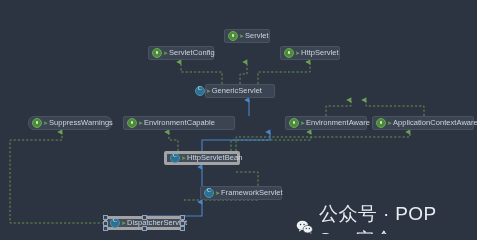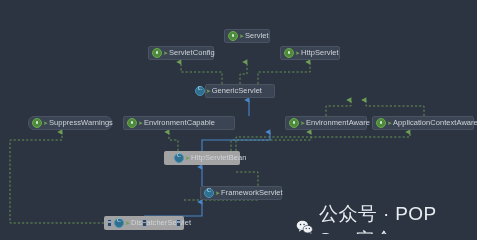--- a/index.html
+++ b/index.html
@@ -20,21 +20,21 @@
     gap:1px;
     height:14px;
     padding:0 12px 0 3px;
     box-sizing:border-box;
     background:#3b4452;
     border:1px solid #4a5362;
     border-radius:2px;
     white-space:nowrap;
   }
   .node.selected {
-    border:7px solid #a3a3a3;
+    border:3px solid #a3a3a3;
     background:#434d5c;
   }
   .node .label {
     font-size:7.5px;
     color:#cfd4da;
     letter-spacing:0.05px;
     line-height:14px;
   }
   .ico {
     width:8px; height:8px; border-radius:50%;

